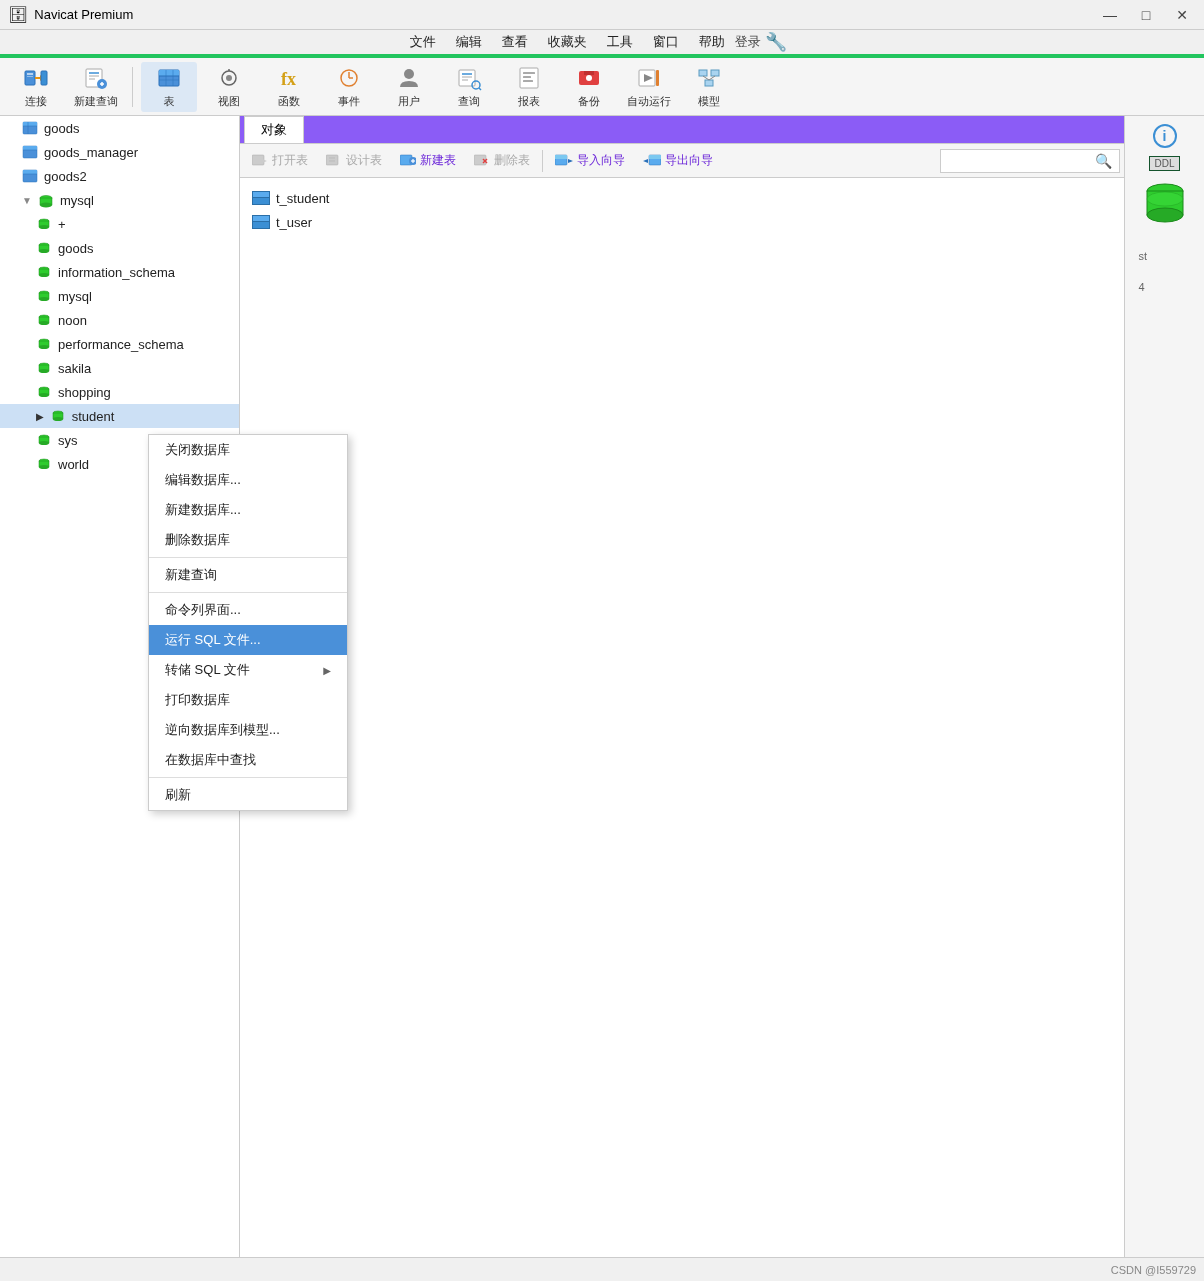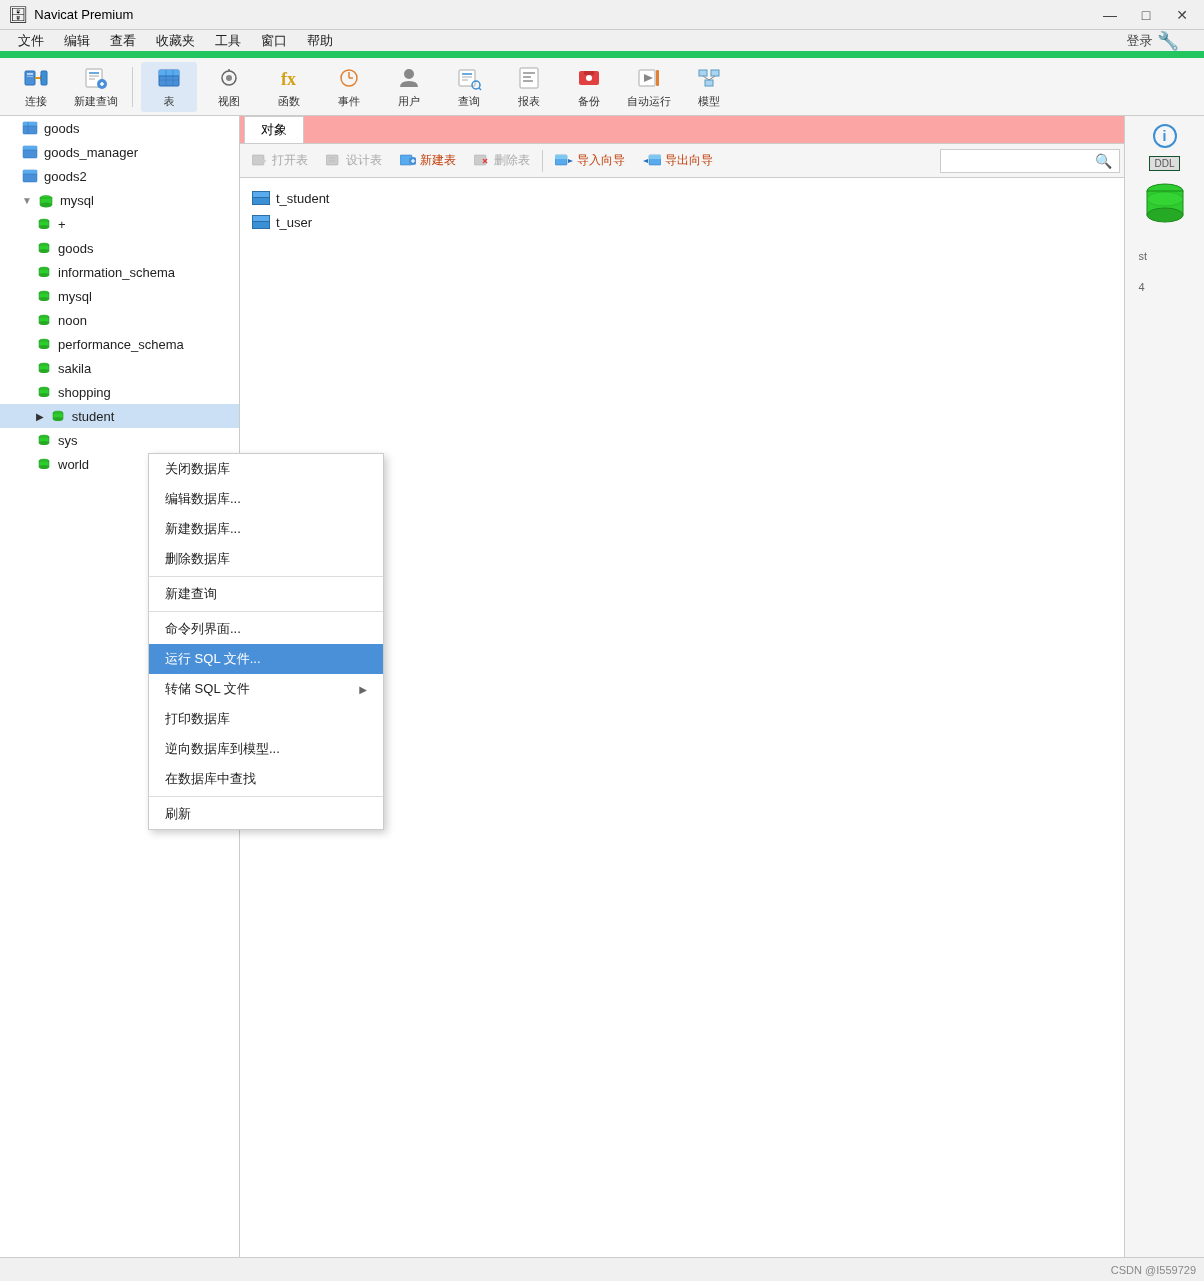--- a/index.html
+++ b/index.html
@@ -18,23 +18,23 @@
     .title-bar-left { display: flex; align-items: center; gap: 6px; font-size: 13px; }
     .title-bar-right { display: flex; gap: 8px; }
     .title-btn { width: 28px; height: 20px; display: flex; align-items: center; justify-content: center; cursor: pointer; font-size: 14px; color: #444; }
 
     
     .menu-bar {
       height: 28px;
       background: #f0f0f0;
       display: flex;
       align-items: center;
-      border-bottom: 7px solid #22c55e;
+      border-bottom: 4px solid #22c55e;
       padding: 0 8px;
-      justify-content: space-between;
+      justify-content: center;
     }
     .menu-items { display: flex; }
     .menu-item { padding: 3px 10px; cursor: pointer; font-size: 13px; color: #222; }
     .menu-right { padding-right: 16px; font-size: 13px; color: #444; display: flex; align-items: center; gap: 5px; }
 
     
     .toolbar {
       height: 58px;
       background: #f5f5f5;
       border-bottom: 1px solid #ccc;
@@ -90,21 +90,21 @@
     
     .content-area {
       flex: 1;
       background: #fff;
       display: flex;
       flex-direction: column;
     }
     .content-tabs {
       display: flex;
       height: 28px;
-      background: #fca5a5;
+      background: #8b5cf6;
       border-bottom: 1px solid #ccc;
       align-items: flex-end;
     }
     .content-tab {
       padding: 4px 16px;
       background: #fff;
       border: 1px solid #ccc;
       border-bottom: none;
       font-size: 13px;
       cursor: pointer;
@@ -119,21 +119,21 @@
       gap: 2px;
       background: #f5f5f5;
     }
     .ct-btn {
       display: flex;
       align-items: center;
       gap: 4px;
       padding: 3px 8px;
       cursor: pointer;
       font-size: 12px;
-      color: #c2410c;
+      color: #6d28d9;
       border-radius: 3px;
     }
     .ct-btn.disabled { color: #aaa; cursor: default; }
     .ct-sep { width: 1px; height: 22px; background: #ccc; margin: 0 2px; }
     .search-box {
       margin-left: auto;
       display: flex;
       align-items: center;
       border: 1px solid #ccc;
       background: #fff;
@@ -217,22 +217,22 @@
       display: flex;
       flex-direction: column;
       align-items: flex-start;
       gap: 19px;
     }
 
     
     .context-menu {
       position: absolute;
       left: 148px;
-      top: 453px;
-      width: 236px;
+      top: 434px;
+      width: 200px;
       background: #fff;
       border: 1px solid #ccc;
       box-shadow: 3px 3px 8px rgba(0,0,0,0.2);
       z-index: 100;
       font-size: 13px;
     }
     .ctx-item {
       padding: 6px 16px;
       cursor: pointer;
       color: #222;

